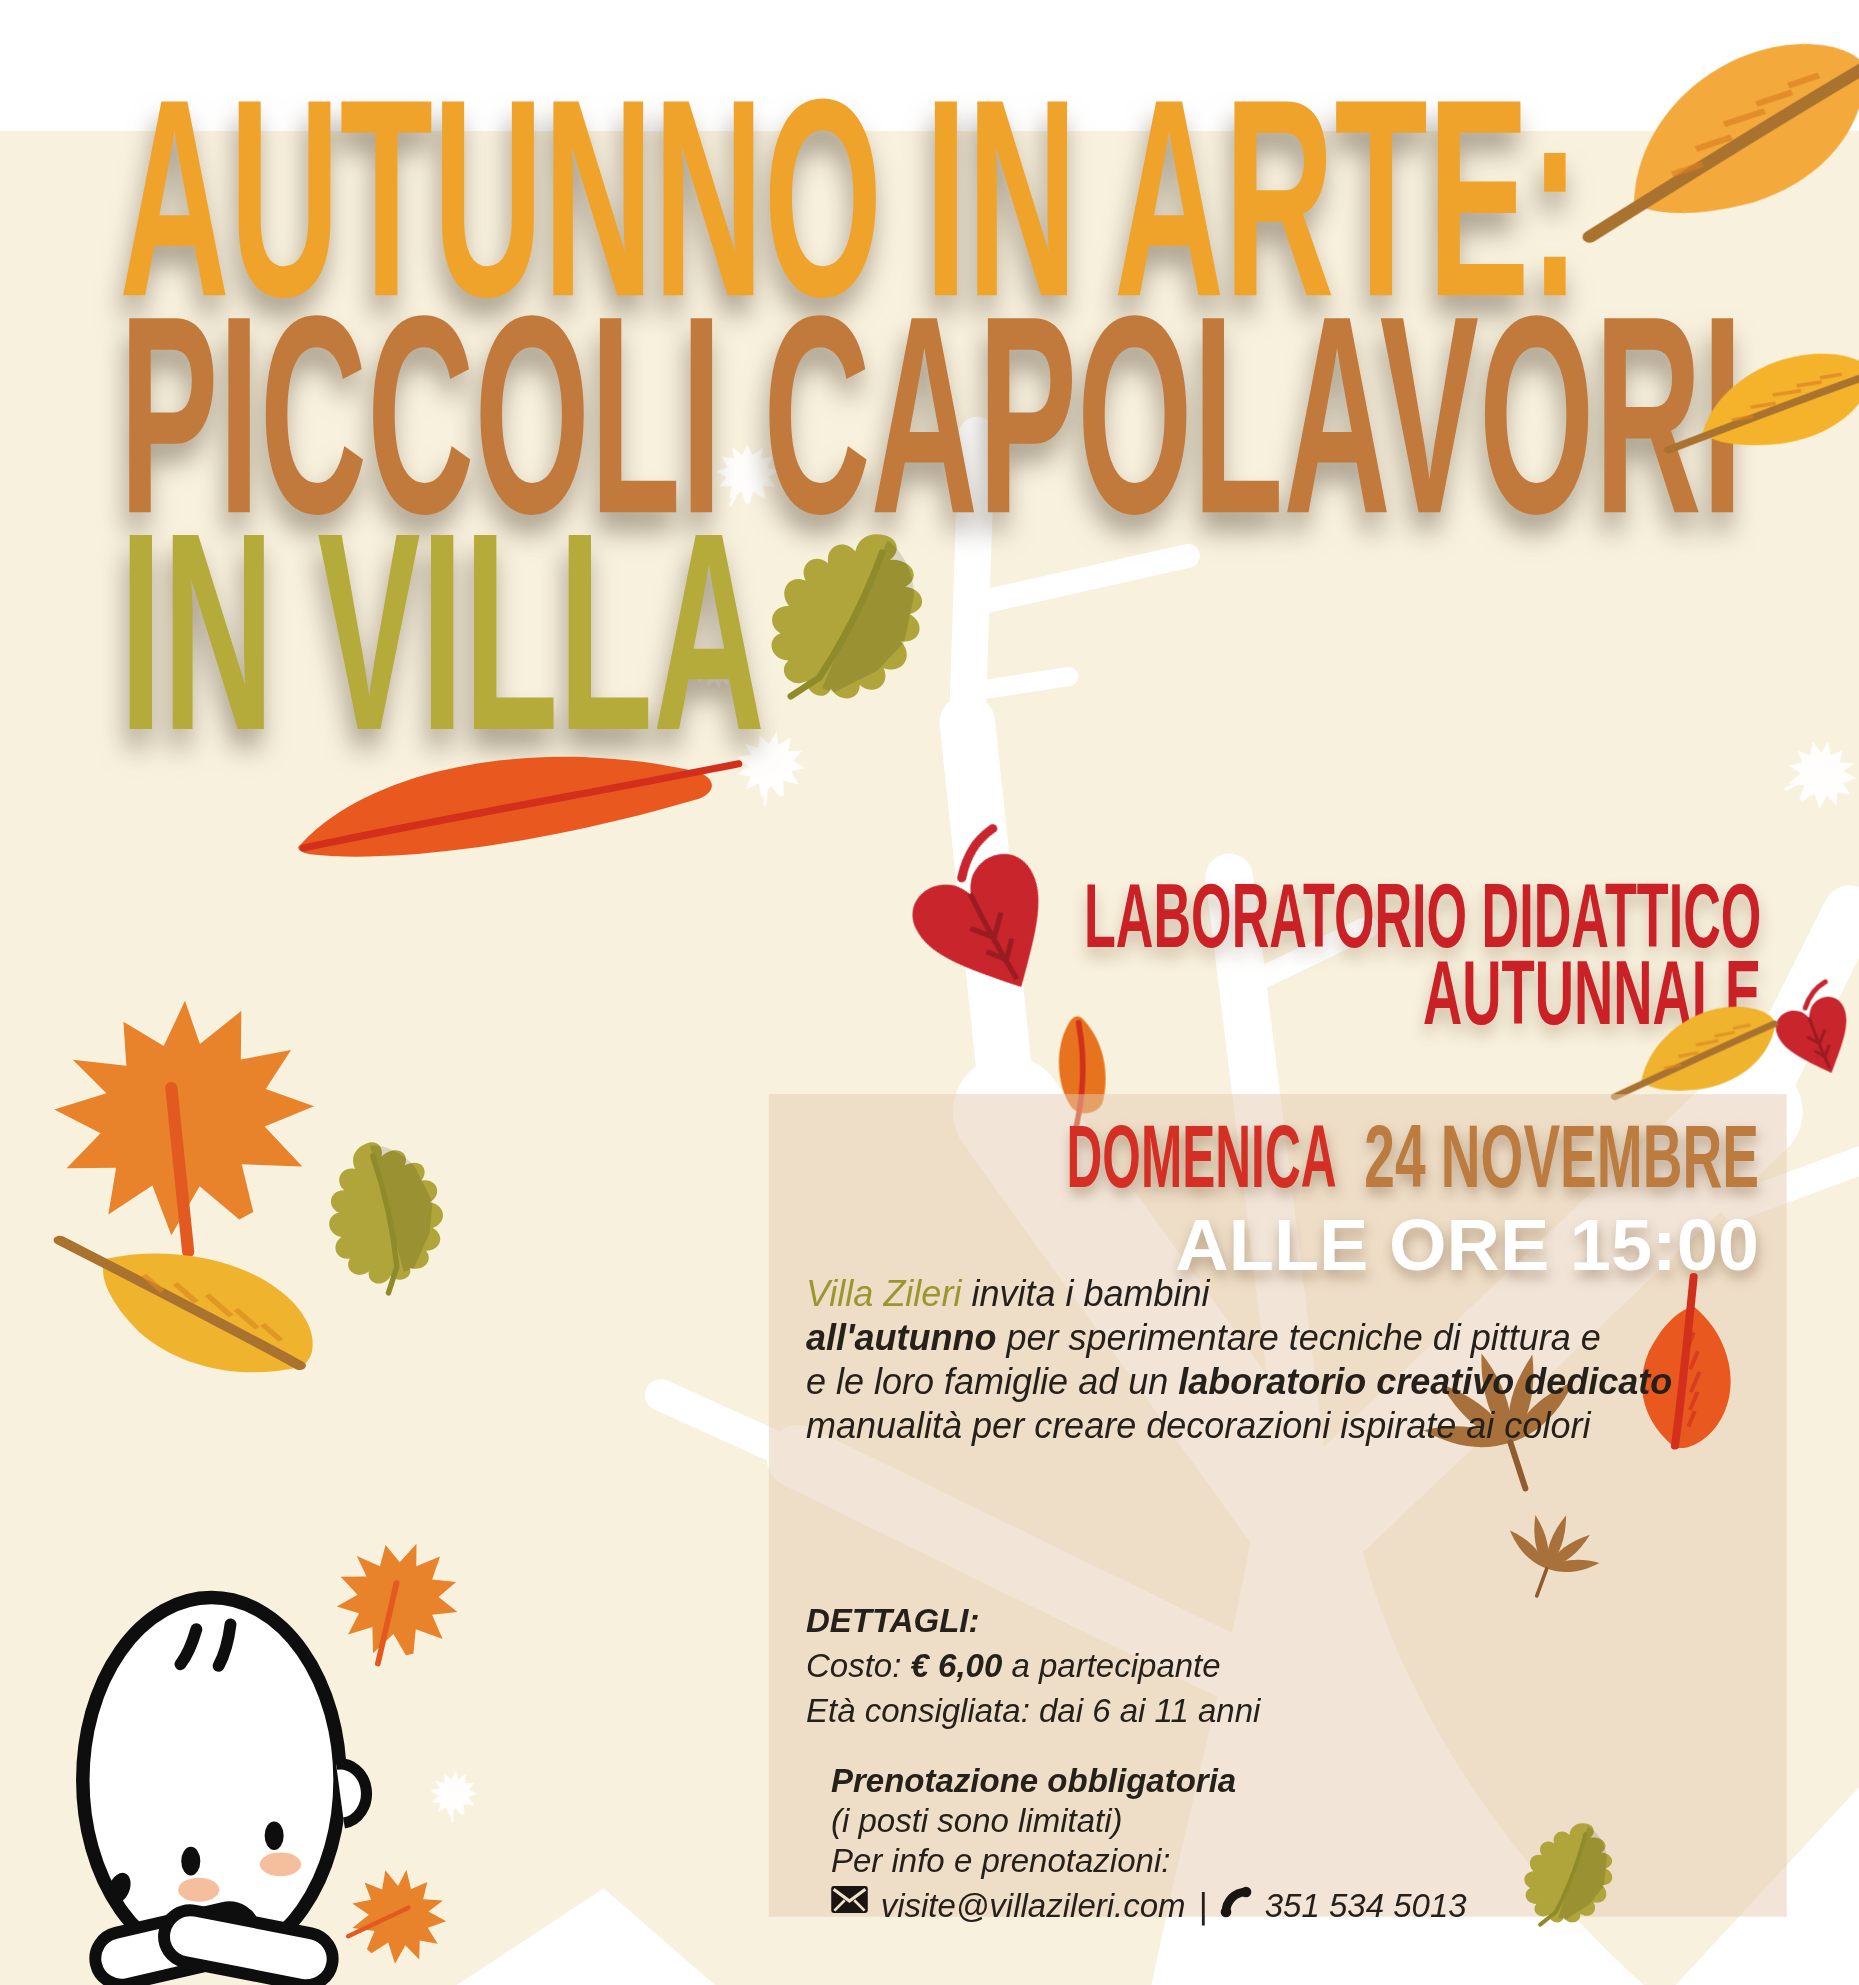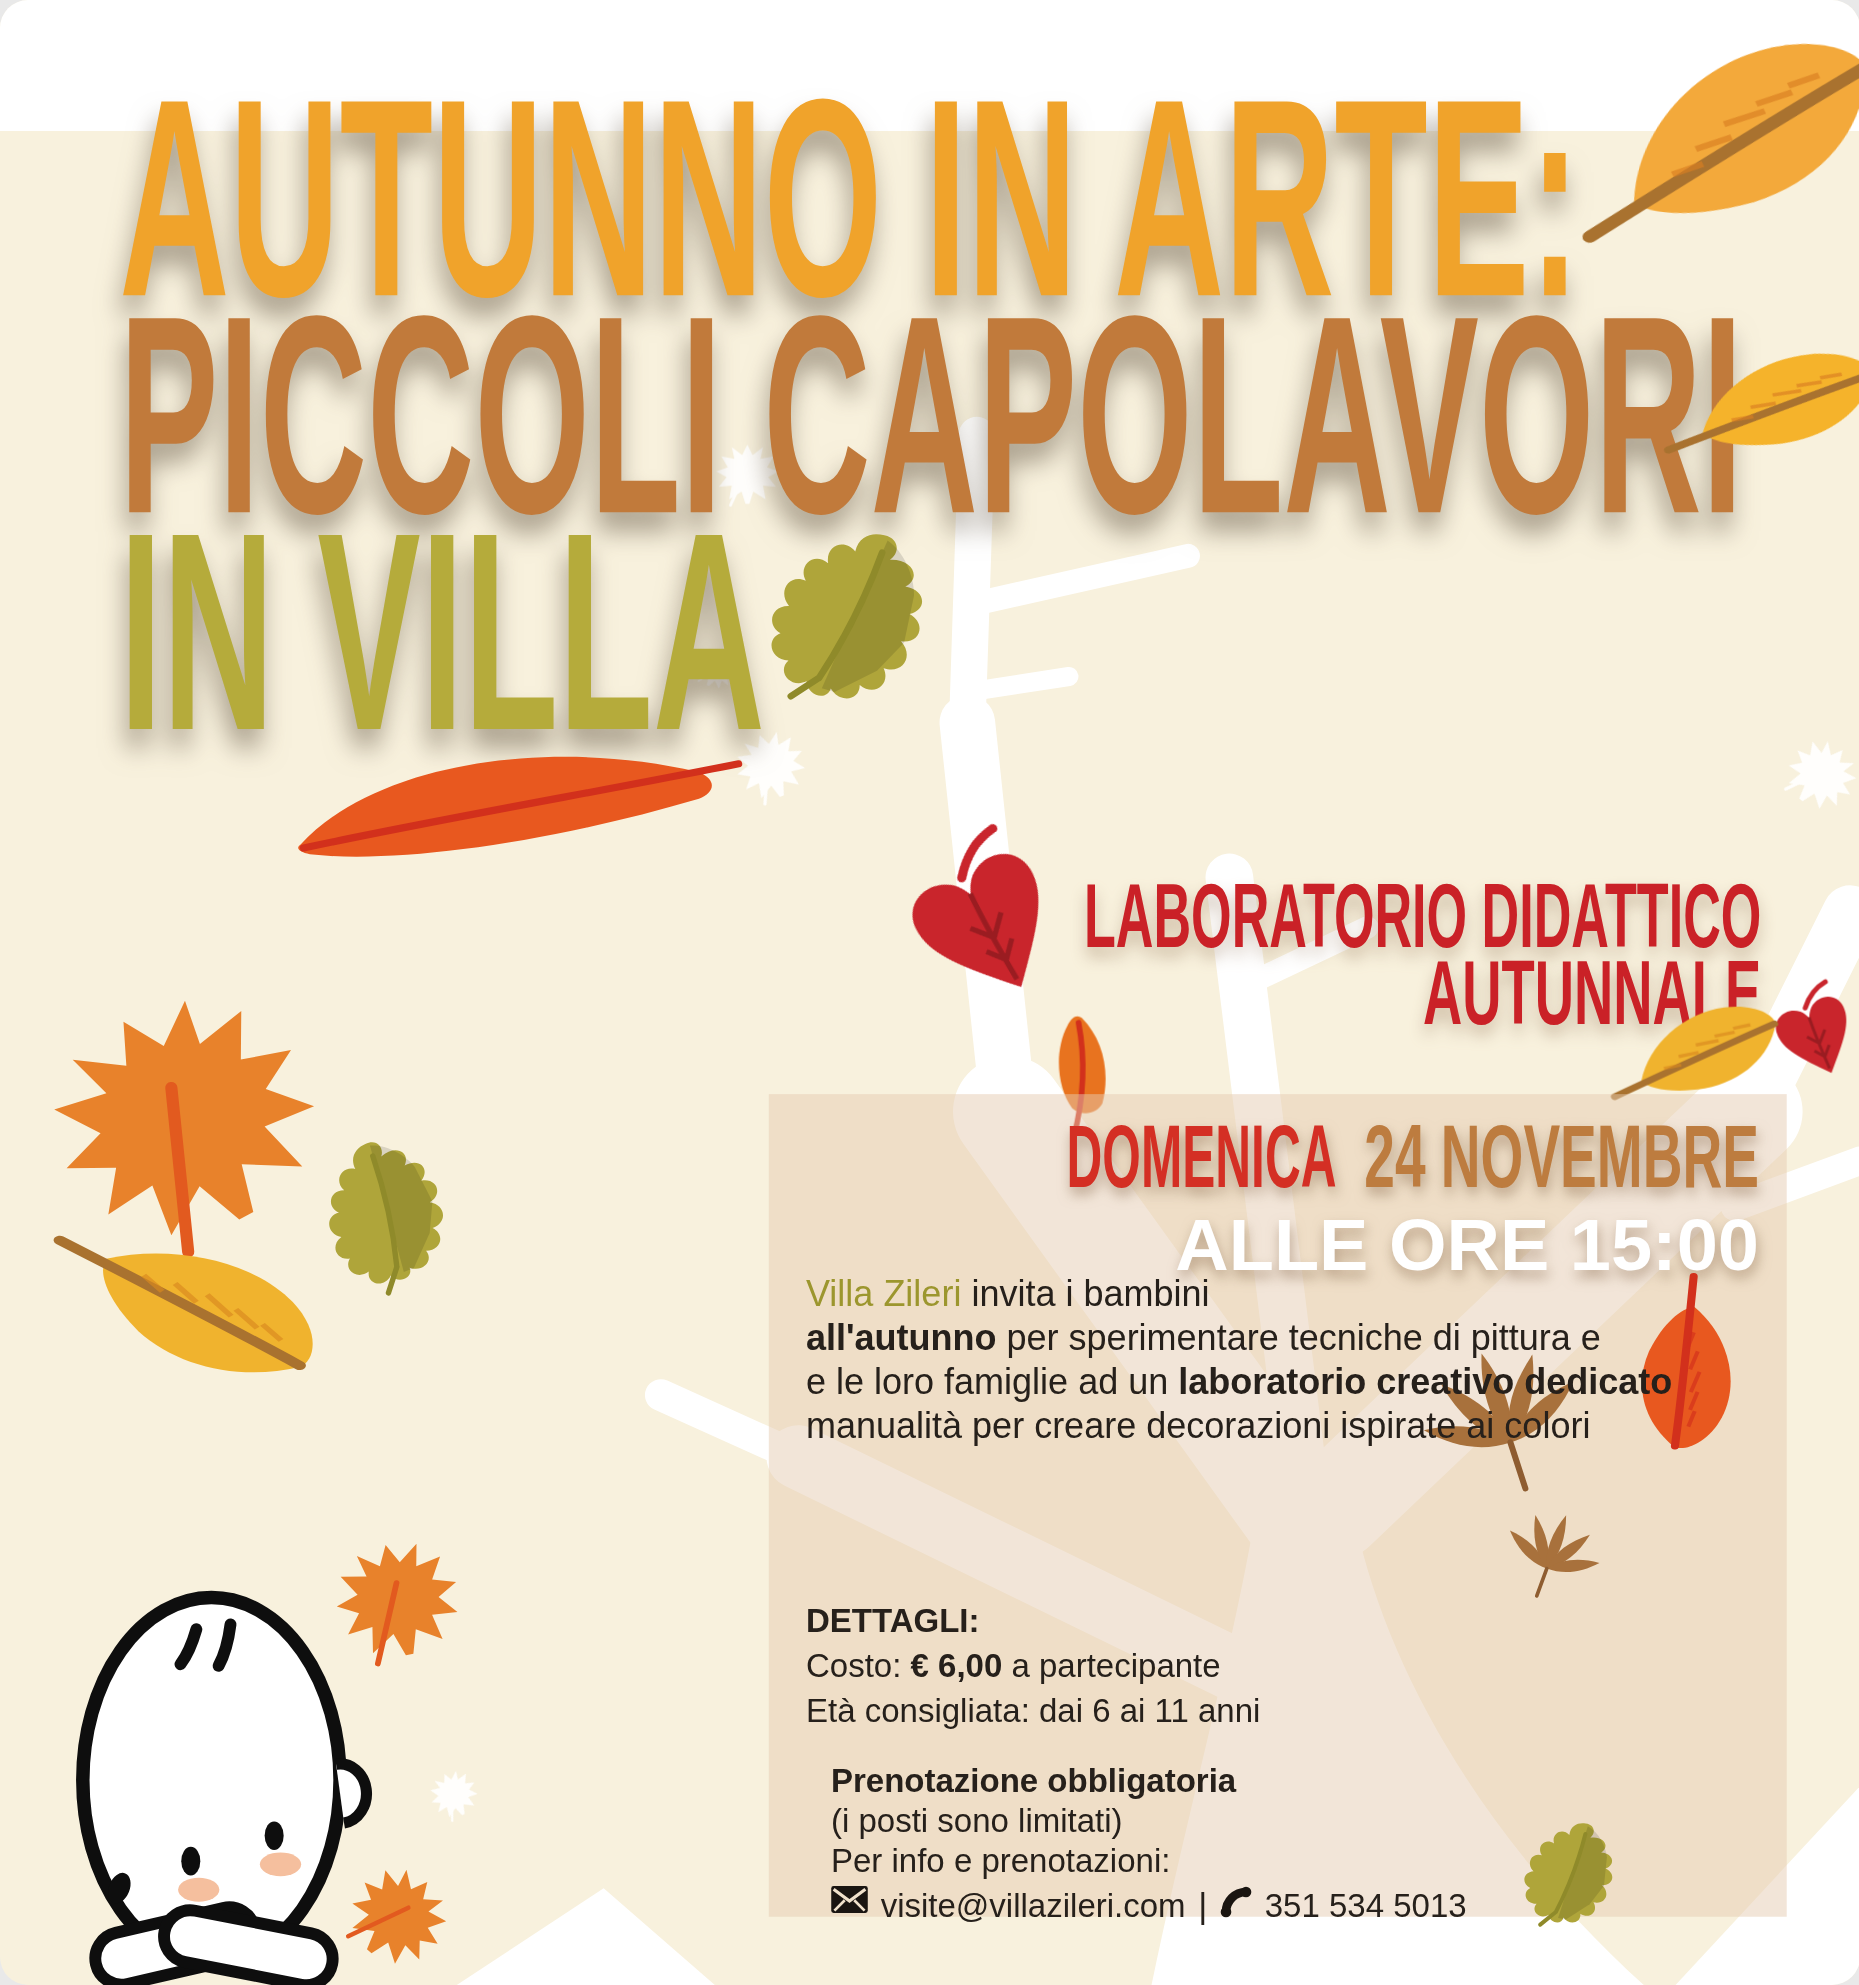--- a/index.html
+++ b/index.html
@@ -2,32 +2,31 @@
 <html style="font-size:12.7px"><head>
 <meta charset="utf-8">
 <style>
   html,body{margin:0;padding:0;background:#e9e9e9;}
   .poster{
     position:relative;
     width:1860px;height:1985px;
     background:#F8F1DD;
     overflow:hidden;
     font-family:"Liberation Sans","DejaVu Sans",sans-serif;
-    border-radius:28px;
   }
   .topband{position:absolute;left:0;top:0;width:1860px;height:131px;background:#ffffff;}
   svg.art{position:absolute;left:0;top:0;width:1860px;height:1985px;}
 
   .t-head{font-family:"Liberation Sans","DejaVu Sans",sans-serif;font-weight:700;}
   .shadow-big{filter:drop-shadow(-4px 24px 16px rgba(105,92,74,.55));}
   .shadow-mid{filter:drop-shadow(0px 12px 10px rgba(150,120,90,.45));}
   .shadow-soft{filter:drop-shadow(2px 9px 8px rgba(140,110,80,.55));}
 
   
-  .txt{position:absolute;color:#26201B;}
+  .txt{position:absolute;color:#26201B;font-style:italic;}
   .intro{left:806px;top:1272px;width:945px;font-size:36px;line-height:44px;}
   .intro .brand{color:#9C962E;}
   .intro b{font-weight:700;}
   .details{left:806px;top:1598px;width:945px;font-size:33px;line-height:45px;}
   .details .h{font-weight:700;}
   .booking{left:806px;top:1761px;width:945px;font-size:33px;line-height:40px;margin-left:25px;}
   .booking .h{font-weight:700;}
   .contact{display:flex;align-items:flex-start;gap:12.7px;margin-top:4.8px;}
   .contact .sep{font-size:35px;}
   .icon{display:inline-block;line-height:0;}

